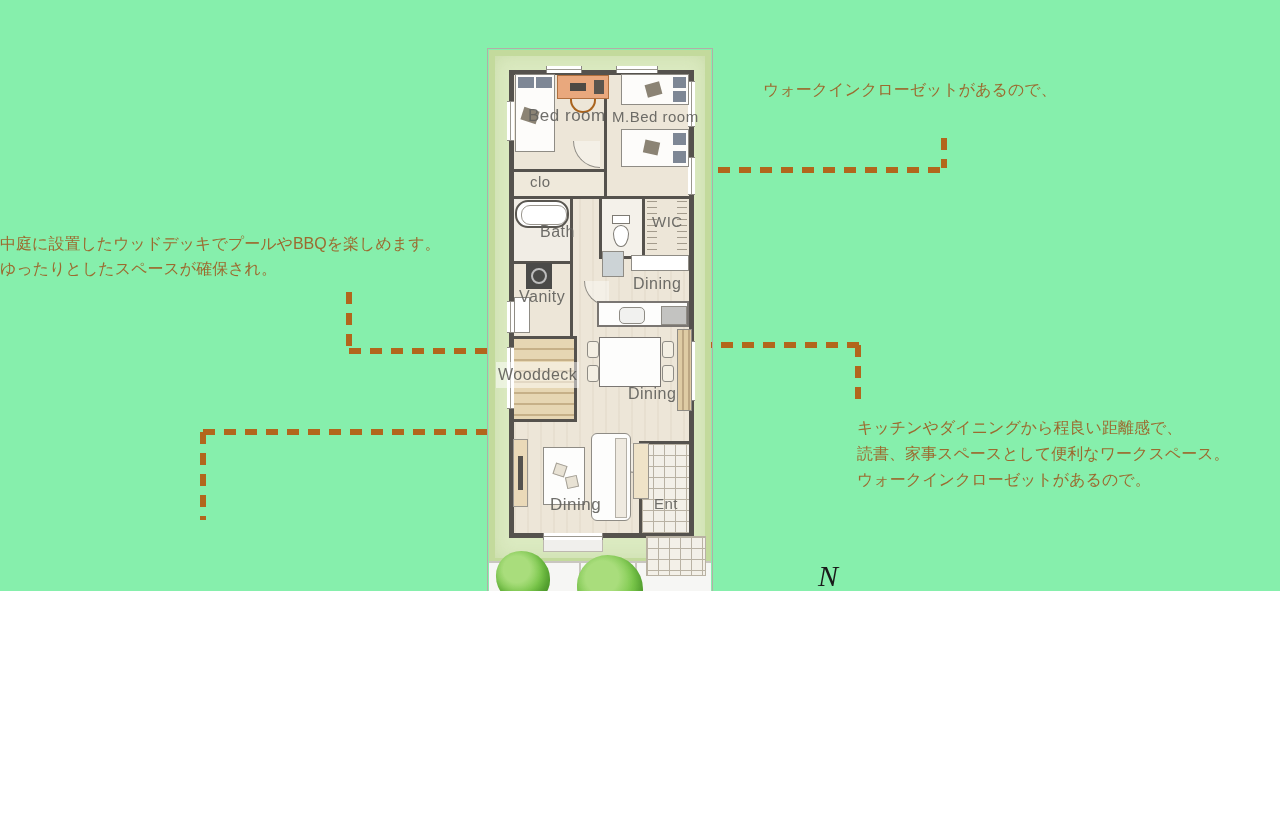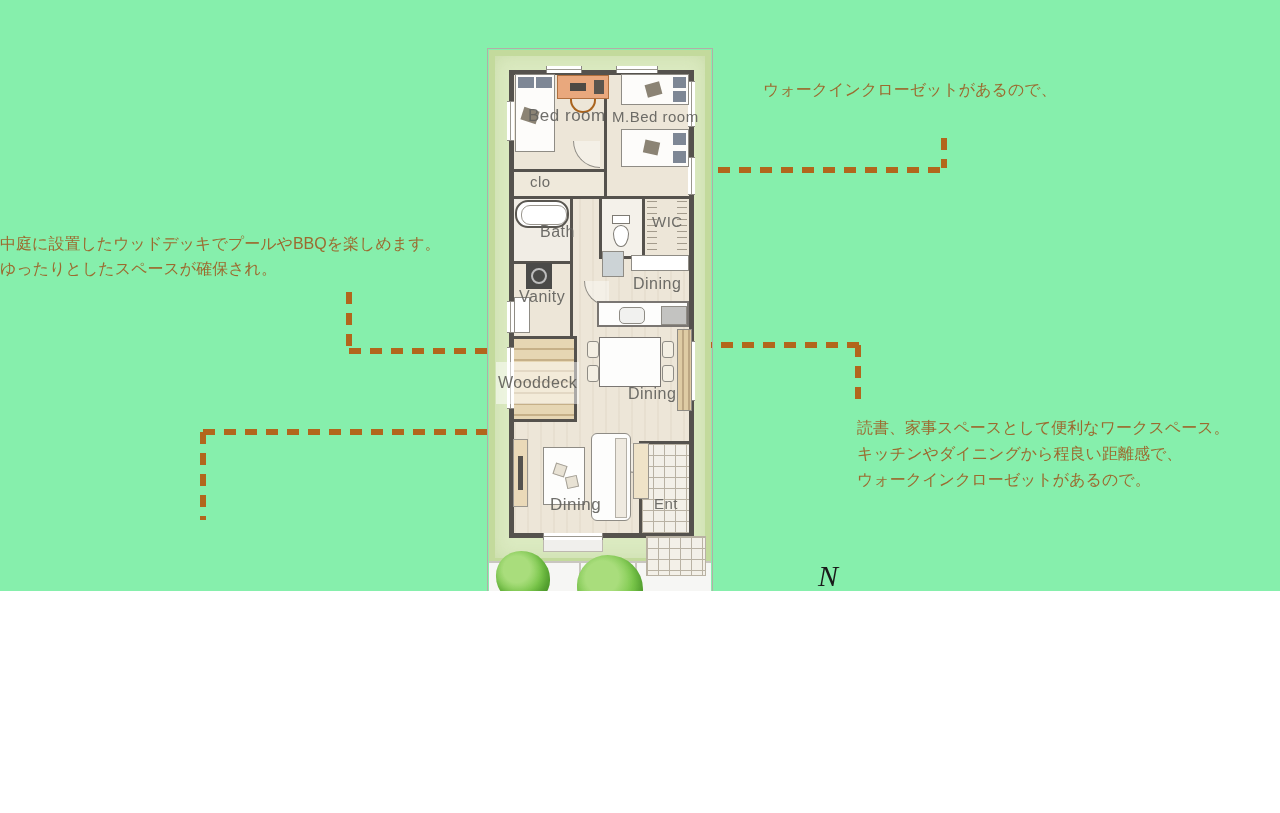--- a/index.html
+++ b/index.html
@@ -53,22 +53,22 @@
 <div class="page">
 
   <div class="note" style="left:763px;top:78px;line-height:23px;">
     <div>ウォークインクローゼットがあるので、</div>
   </div>
   <div class="note" style="left:0px;top:231px;line-height:25px;">
     <div>中庭に設置したウッドデッキでプールやBBQを楽しめます。</div>
     <div>ゆったりとしたスペースが確保され。</div>
   </div>
   <div class="note" style="left:857px;top:415px;line-height:26px;">
+    <div>キッチンやダイニングから程良い距離感で、</div>
     <div>読書、家事スペースとして便利なワークスペース。</div>
-    <div>キッチンやダイニングから程良い距離感で、</div>
     <div>ウォークインクローゼットがあるので。</div>
   </div>
   <div class="note" style="left:217px;top:514px;line-height:24px;">
   </div>
 
   <div class="dash-v" style="left:941px;top:138px;height:30px;"></div>
   <div class="dash-h" style="left:676px;top:167px;width:271px;"></div>
   <div class="dot" style="left:656px;top:159px;"></div>
 
   <div class="dash-v" style="left:346px;top:292px;height:62px;"></div>
@@ -204,21 +204,21 @@
       <div class="abs" style="right:-8px;top:64px;width:8px;height:12px;background:#b5b5b5;border-radius:3px;"></div>
     </div>
 
     <div class="room-label" style="left:40px;top:57px;font-size:17px;">Bed room</div>
     <div class="room-label" style="left:124px;top:59px;font-size:15px;">M.Bed room</div>
     <div class="room-label" style="left:42px;top:124px;font-size:15px;">clo</div>
     <div class="room-label" style="left:52px;top:174px;font-size:16px;">Bath</div>
     <div class="room-label" style="left:164px;top:164px;font-size:15px;">WIC</div>
     <div class="room-label" style="left:31px;top:239px;font-size:16px;">Vanity</div>
     <div class="room-label" style="left:145px;top:226px;font-size:16px;">Dining</div>
-    <div class="room-label" style="left:8px;top:313px;font-size:16px;background:rgba(255,255,255,.55);padding:12px 2px;">Wooddeck</div>
+    <div class="room-label" style="left:8px;top:313px;font-size:16px;background:rgba(255,255,255,.55);padding:4px 2px;">Wooddeck</div>
     <div class="room-label" style="left:140px;top:336px;font-size:16px;">Dining</div>
     <div class="room-label" style="left:62px;top:446px;font-size:17px;">Dining</div>
     <div class="room-label" style="left:166px;top:446px;font-size:15px;">Ent</div>
   </div>
 
   <div class="abs" style="left:765px;top:556px;width:110px;height:150px;">
     <svg width="110" height="150" viewBox="0 0 110 150">
       <line x1="8" y1="142" x2="64" y2="38" stroke="#7a7a7a" stroke-width="1"></line>
       <g transform="translate(36,98) rotate(21)">
         <polygon points="0,-52 6,-6 0,20 -6,-6" fill="#111"></polygon>

